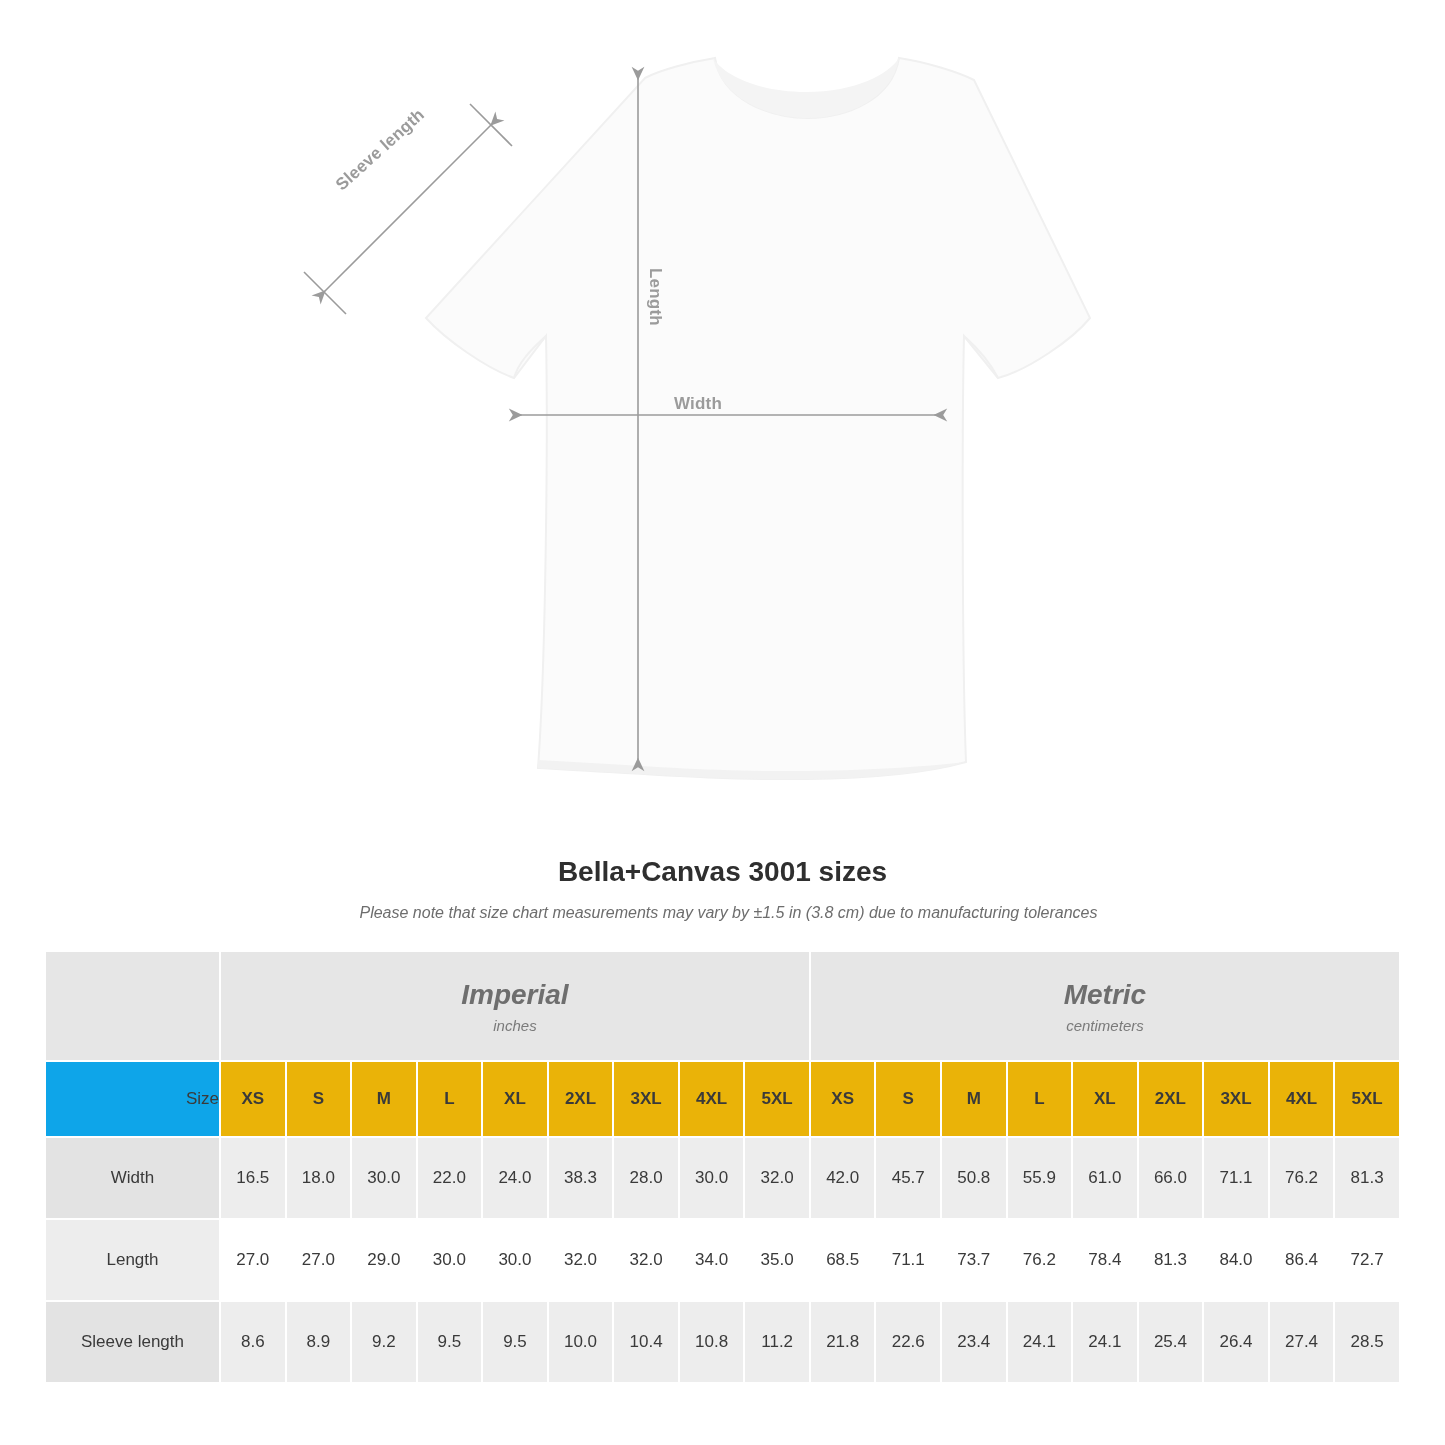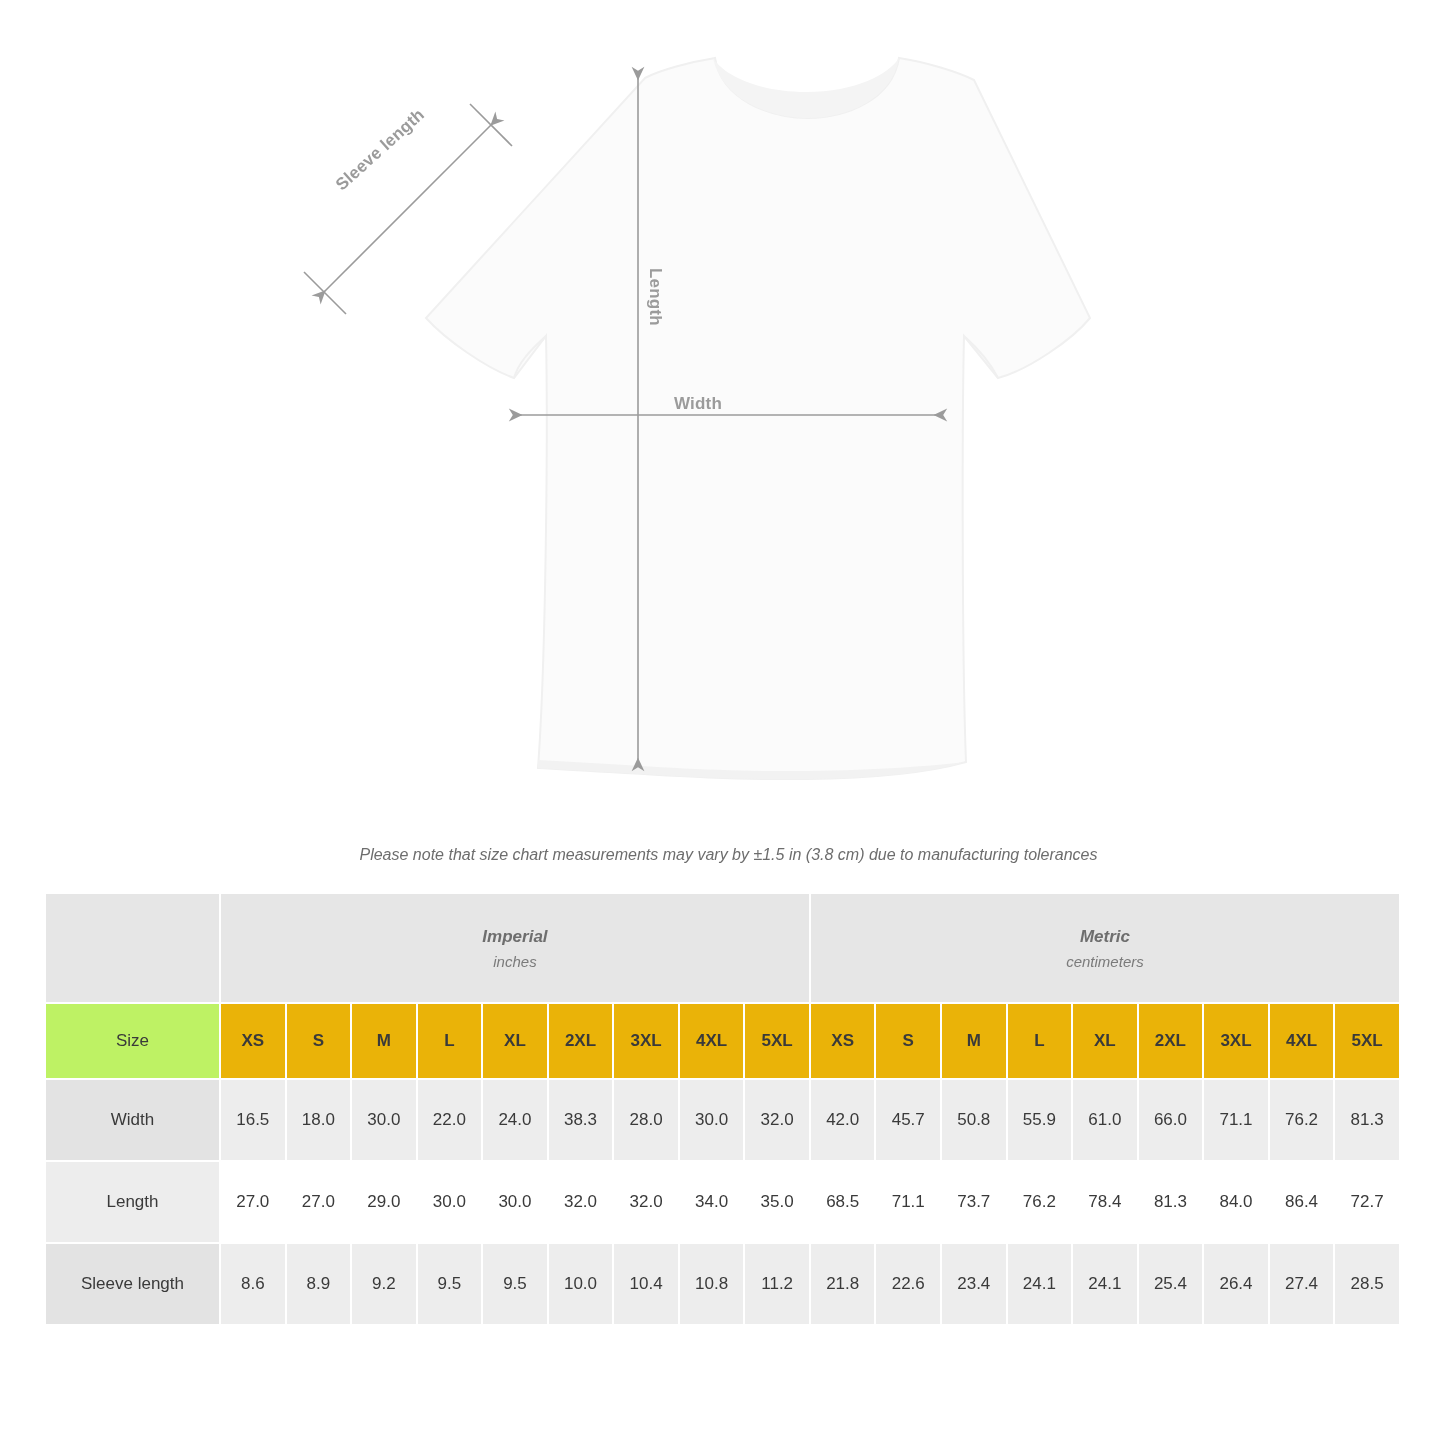--- a/index.html
+++ b/index.html
@@ -98,41 +98,41 @@
     color: #3a3a3a;
     font-weight: normal;
     padding: 0;
   }
 
   .unit-head {
     background: #e6e6e6;
     height: 108px;
   }
   .unit-head .unit-name {
-    font-size: 17px;
+    font-size: 28px;
     font-style: italic;
     font-weight: bold;
     color: #6e6e6e;
   }
   .unit-head .unit-sub {
     font-size: 15px;
     font-style: italic;
     color: #7a7a7a;
     margin-top: 6px;
   }
 
   .row-head-cell {
     background: #ededed;
     font-weight: bold;
     color: #3a3a3a;
     font-size: 17px;
   }
 
   tr.r-size td { height: 74px; background: #eab308; }
-  tr.r-size td.row-head-cell { background: #bef264; }
+  tr.r-size td.row-head-cell { background: #0ea5e9; text-align: right; }
   tr.r-size td.hdr { font-weight: bold; color: #3a3a3a; }
 
   tr.r-alt td { background: #ededed; height: 80px; }
   tr.r-plain td { background: #ffffff; height: 80px; }
   tr.r-alt td.row-head-cell { background: #e3e3e3; }
   tr.r-plain td.row-head-cell { background: #ededed; }
 
   .col-label { width: 175px; }
 </style>
 </head>
@@ -188,20 +188,21 @@
       <line x1="304" y1="272" x2="346" y2="314" stroke="#9b9b9b" stroke-width="1.6"></line>
     </svg>
 
     <div class="diagram-label label-sleeve">Sleeve length</div>
 
     <div class="diagram-label label-length">Length</div>
 
     <div class="diagram-label label-width">Width</div>
   </div>
 
+  <div class="chart-title">Bella+Canvas 3001 sizes</div>
 
   <div class="chart-note">Please note that size chart measurements may vary by ±1.5 in (3.8 cm) due to manufacturing tolerances</div>
 
   <table class="size-table">
     <colgroup>
       <col class="col-label">
     </colgroup>
     <tbody>
       <tr>
         <td class="unit-head"></td>

